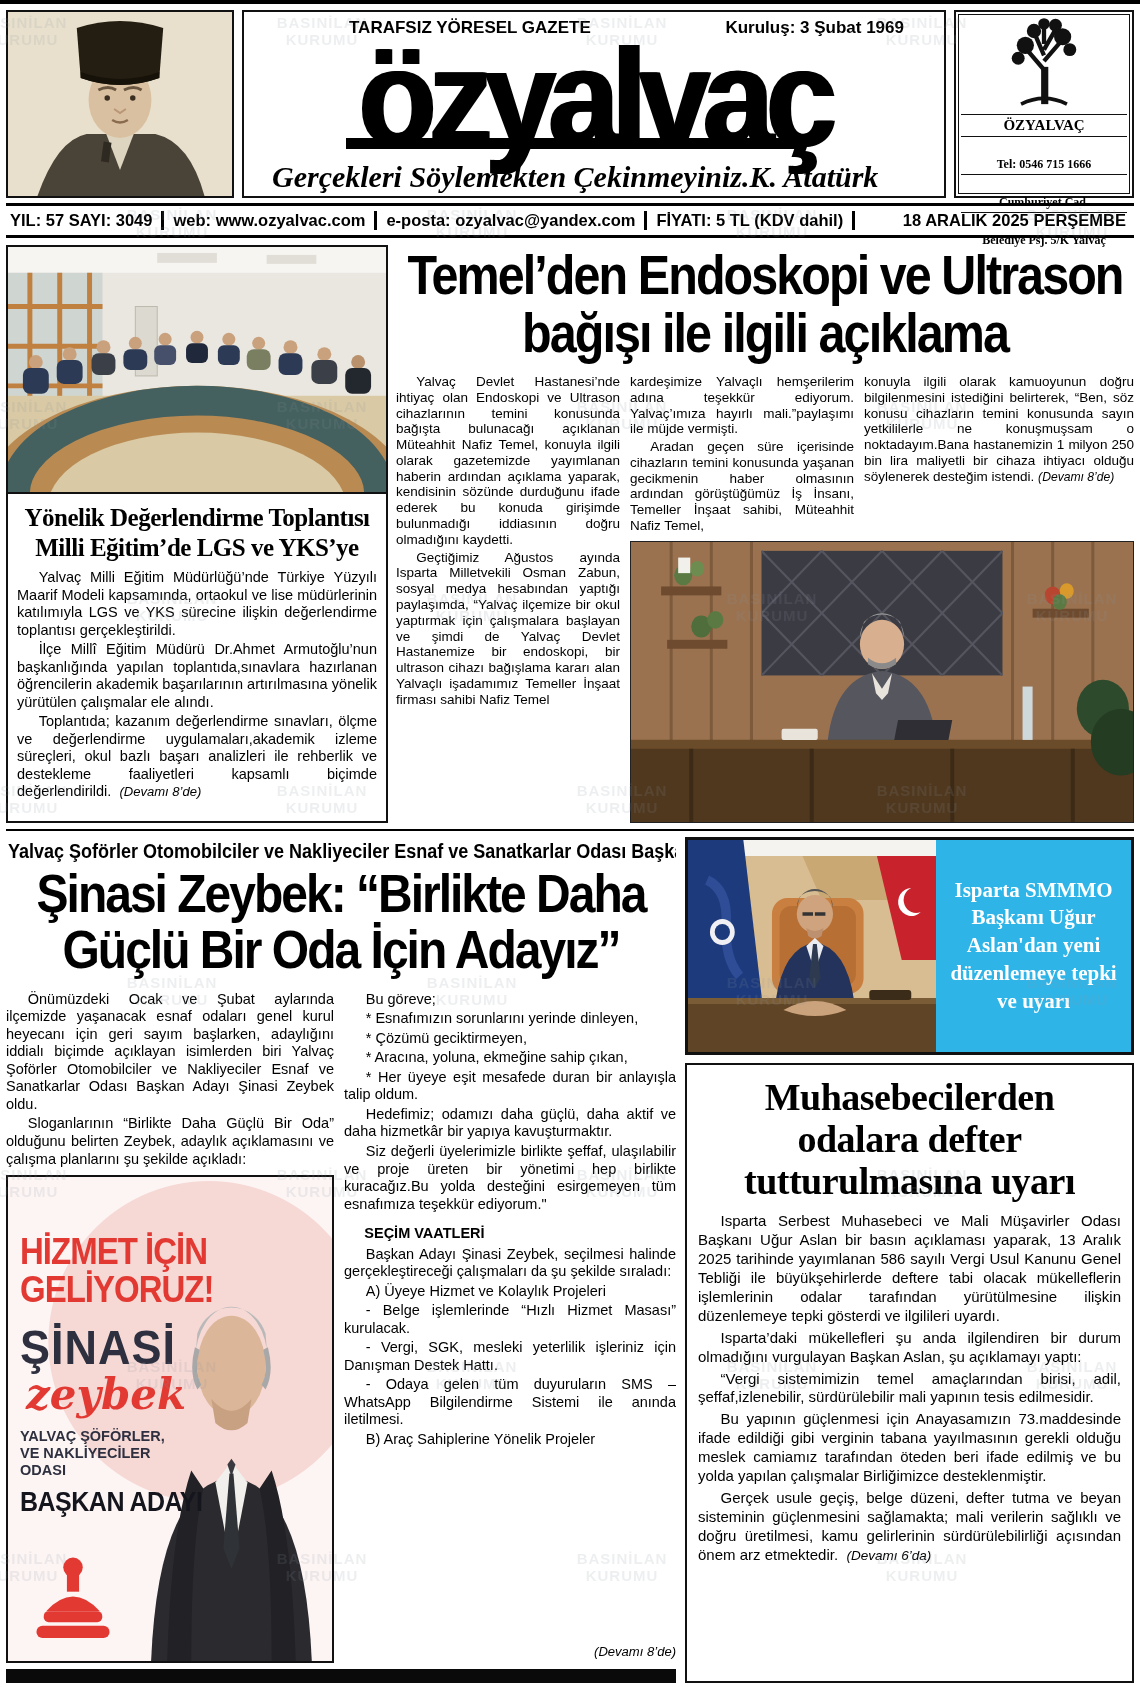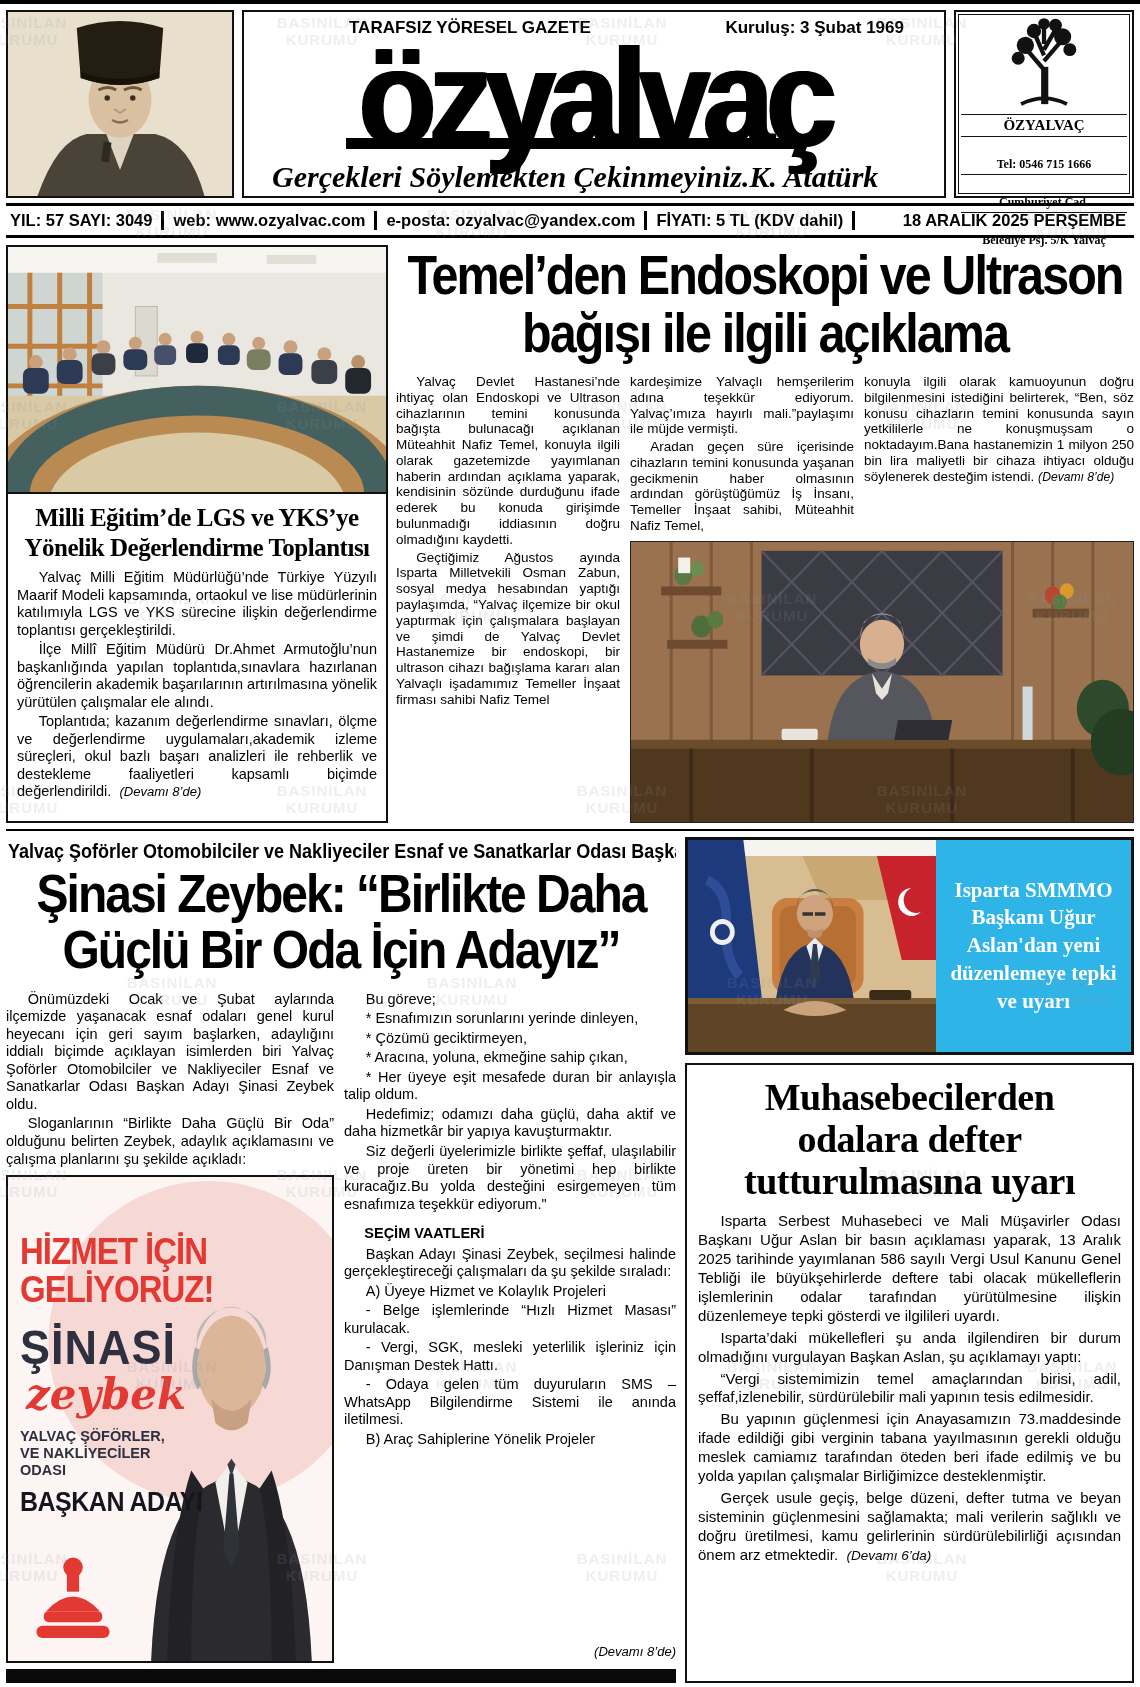--- a/index.html
+++ b/index.html
@@ -275,22 +275,22 @@
                 <rect x="-13" y="-6" width="26" height="24" rx="7" fill="#3a3f48"></rect>
               </g>
             <g transform="translate(352,128)">
                 <circle cx="0" cy="-12" r="7" fill="#b9916d"></circle>
                 <rect x="-13" y="-6" width="26" height="26" rx="7" fill="#23272e"></rect>
               </g>
           </g>
         </svg>
       </div>
       <h2>
+        <span class="hl-line">Yönelik Değerlendirme Toplantısı</span>
         <span class="hl-line">Milli Eğitim’de LGS ve YKS’ye</span>
-        <span class="hl-line">Yönelik Değerlendirme Toplantısı</span>
       </h2>
       <div class="body">
         <p class="ind">Yalvaç Milli Eğitim Müdürlüğü’nde Türkiye Yüzyılı Maarif Modeli kapsamında, ortaokul ve lise müdürlerinin katılımıyla LGS ve YKS sürecine ilişkin değerlendirme toplantısı gerçekleştirildi.</p>
         <p class="ind">İlçe Millî Eğitim Müdürü Dr.Ahmet Armutoğlu’nun başkanlığında yapılan toplantıda,sınavlara hazırlanan öğrencilerin akademik başarılarının artırılmasına yönelik yürütülen çalışmalar ele alındı.</p>
         <p class="ind"><span>Toplantıda; kazanım değerlendirme sınavları, ölçme ve değerlendirme uygulamaları,akademik izleme süreçleri, okul bazlı başarı analizleri ile rehberlik ve destekleme faaliyetleri kapsamlı biçimde değerlendirildi.</span>&nbsp;&nbsp;<i class="cont">(Devamı 8’de)</i></p>
       </div>
     </article>
 
     <article class="temel">
       <h1 class="temel-hl">

